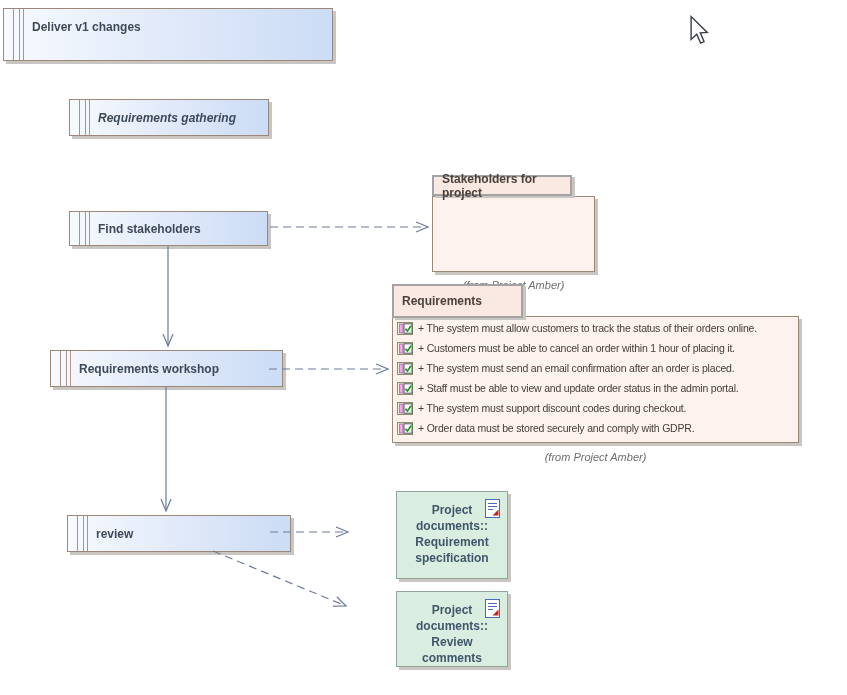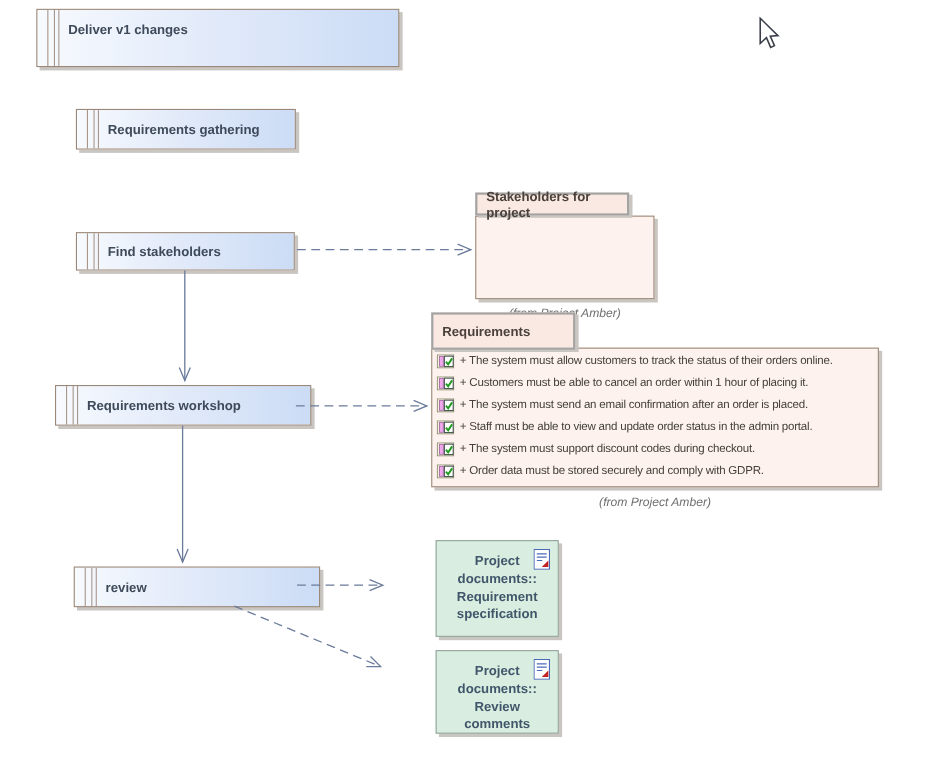--- a/index.html
+++ b/index.html
@@ -47,27 +47,27 @@
   .doc-icon { position:absolute; top:7px; right:7px; }
 
   #connectors { position:absolute; left:0; top:0; pointer-events:none; z-index:5; }
   #cursor { position:absolute; left:688px; top:15px; z-index:9; }
 </style>
 </head>
 <body>
 
 <div id="canvas">
 
-  <div class="activity top-label" style="left:33px; top:8px; width:330px; height:53px;">
+  <div class="activity top-label" style="left:3px; top:8px; width:330px; height:53px;">
     <div class="vline1"></div>
     <div class="vline2"></div>
     <span class="act-lbl">Deliver v1 changes</span>
   </div>
 
-  <div class="activity" style="left:69px; top:99px; width:200px; height:37px;">
+  <div class="activity" style="left:69px; top:99px; width:200px; height:37px;font-style:italic;">
     <div class="vline1"></div>
     <div class="vline2"></div>
     <span class="act-lbl">Requirements gathering</span>
   </div>
 
   <div class="activity" style="left:69px; top:211px; width:199px; height:35px;">
     <div class="vline1"></div>
     <div class="vline2"></div>
     <span class="act-lbl">Find stakeholders</span>
   </div>

